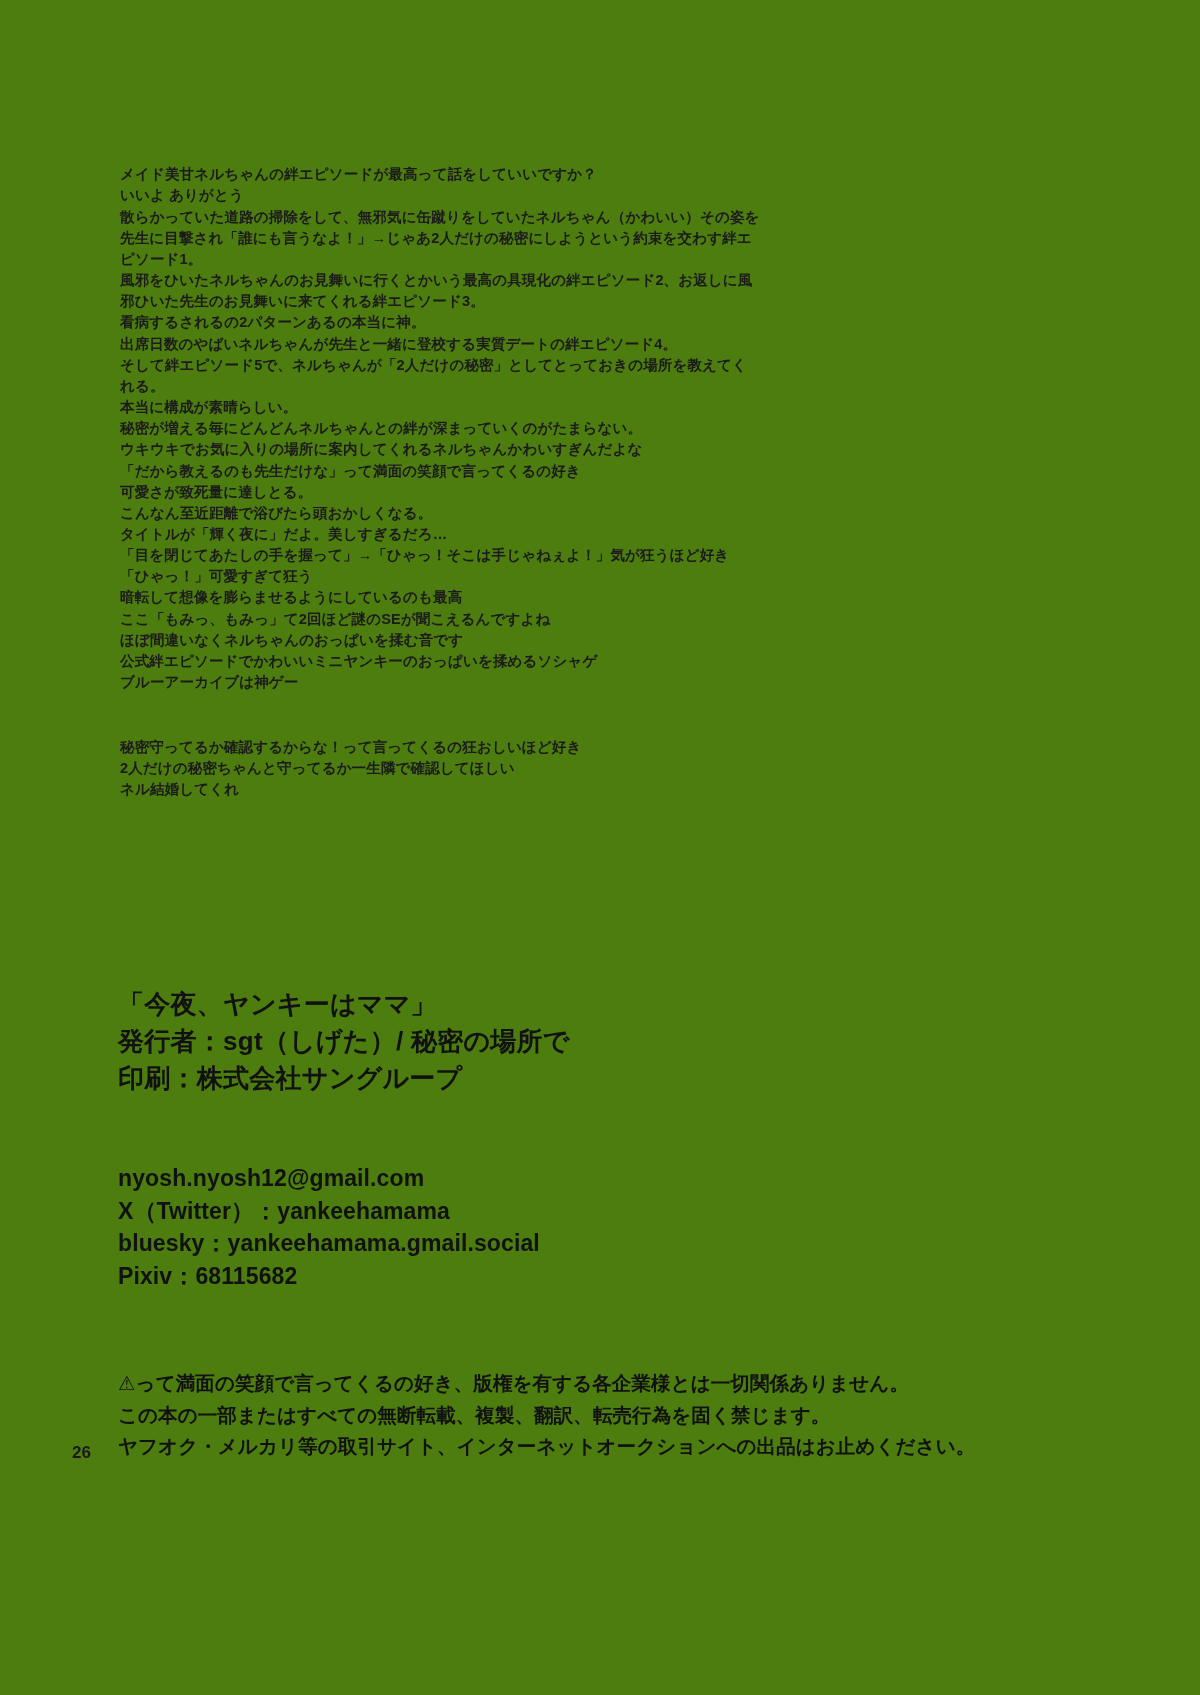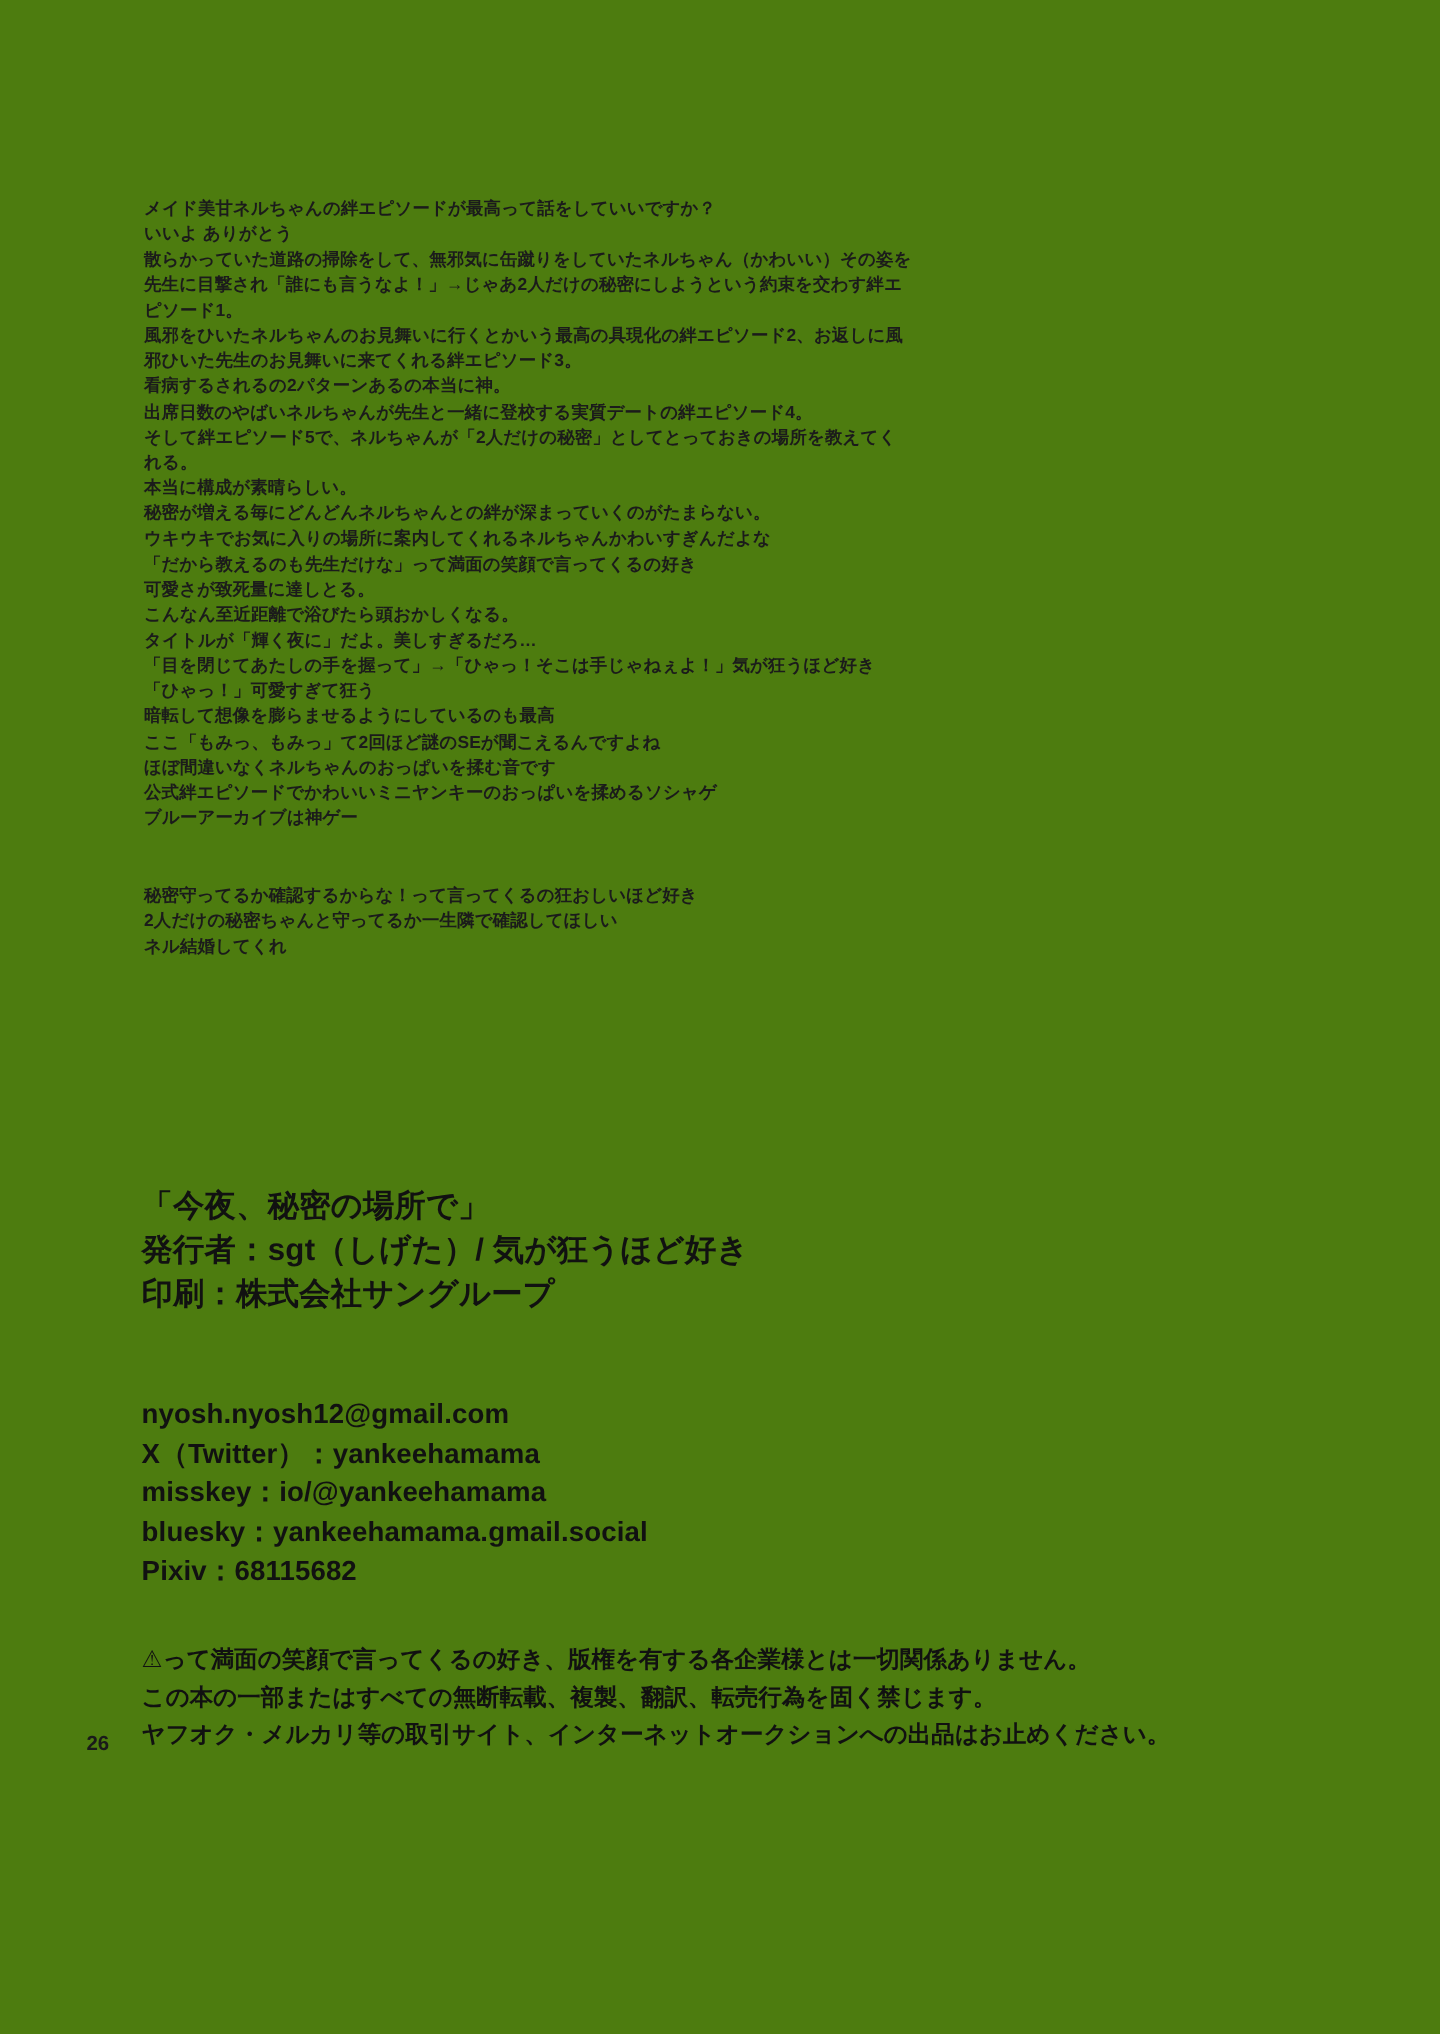--- a/index.html
+++ b/index.html
@@ -115,29 +115,28 @@
 ここ「もみっ、もみっ」て2回ほど謎のSEが聞こえるんですよね
 ほぼ間違いなくネルちゃんのおっぱいを揉む音です
 公式絆エピソードでかわいいミニヤンキーのおっぱいを揉めるソシャゲ
 ブルーアーカイブは神ゲー</p>
     <p class="gap">秘密守ってるか確認するからな！って言ってくるの狂おしいほど好き
 2人だけの秘密ちゃんと守ってるか一生隣で確認してほしい
 ネル結婚してくれ</p>
   </div>
 
   <div class="colophon">
-    <div class="line">「今夜、秘密の場所で」</div>
-    <div class="line">発行者：sgt（しげた）/ 気が狂うほど好き</div>
+    <div class="line">「今夜、ヤンキーはママ」</div>
+    <div class="line">発行者：sgt（しげた）/ 秘密の場所で</div>
     <div class="line">印刷：株式会社サングループ</div>
   </div>
 
   <div class="contacts">
     <div class="line">nyosh.nyosh12@gmail.com</div>
     <div class="line">X（Twitter）：yankeehamama</div>
-    <div class="line">misskey：io/@yankeehamama</div>
     <div class="line">bluesky：yankeehamama.gmail.social</div>
     <div class="line">Pixiv：68115682</div>
   </div>
 
   <div class="notices">
     <div class="line">⚠って満面の笑顔で言ってくるの好き、版権を有する各企業様とは一切関係ありません。</div>
     <div class="line">この本の一部またはすべての無断転載、複製、翻訳、転売行為を固く禁じます。</div>
     <div class="line">ヤフオク・メルカリ等の取引サイト、インターネットオークションへの出品はお止めください。</div>
   </div>
 

